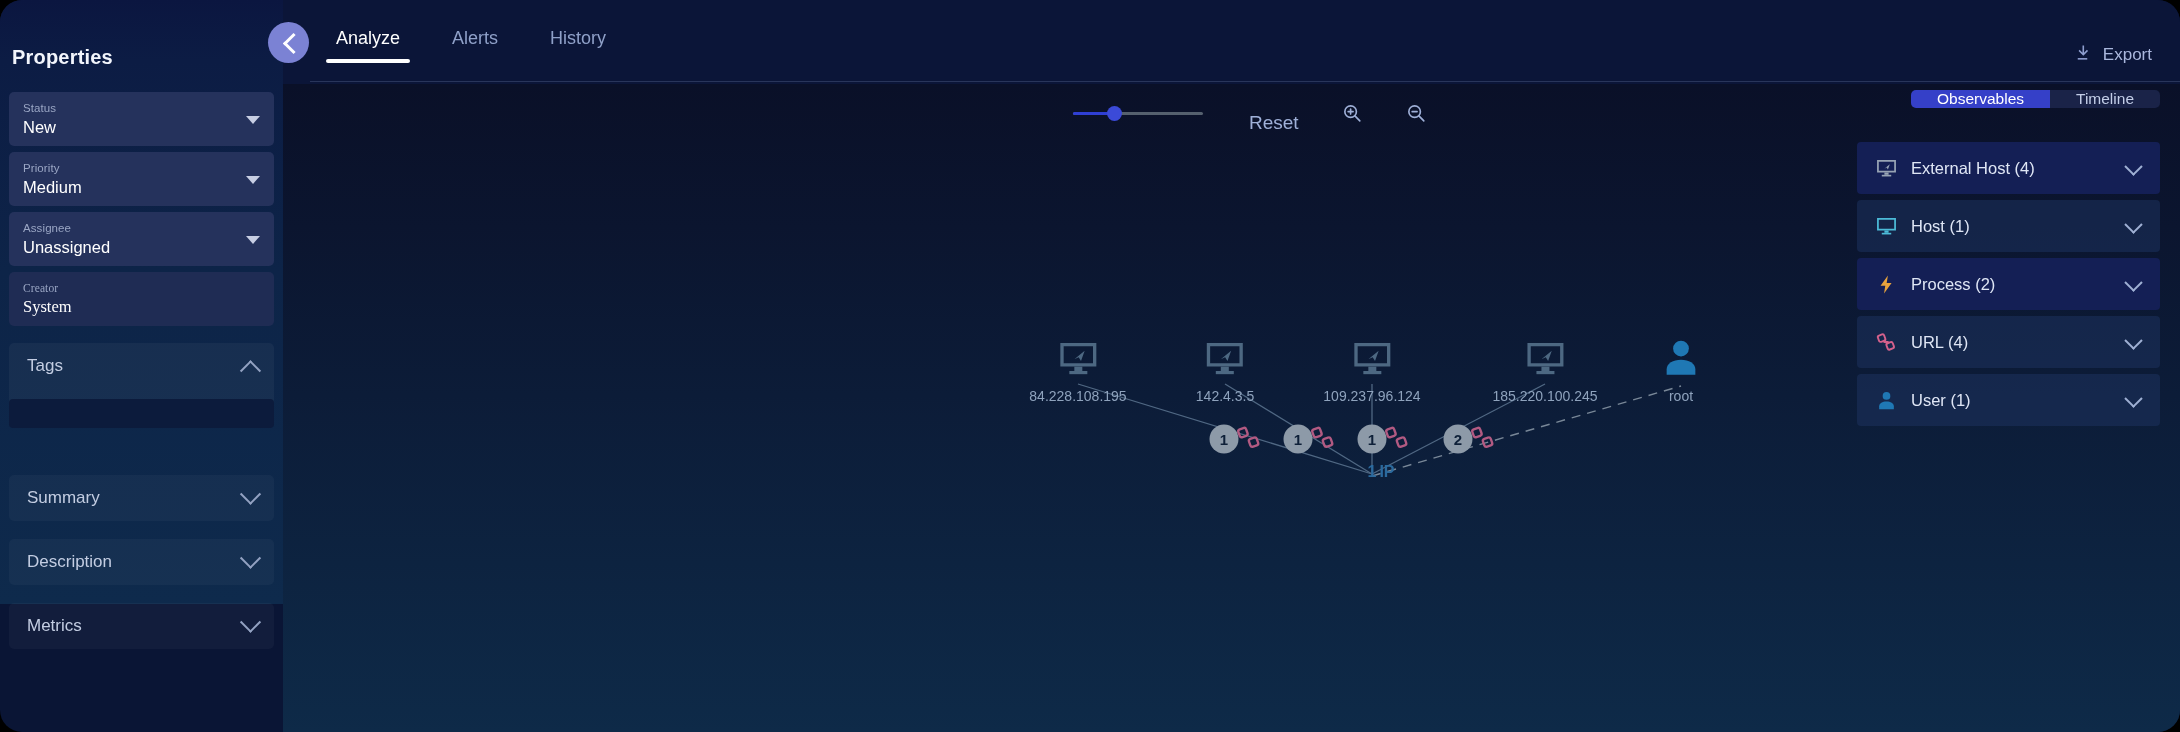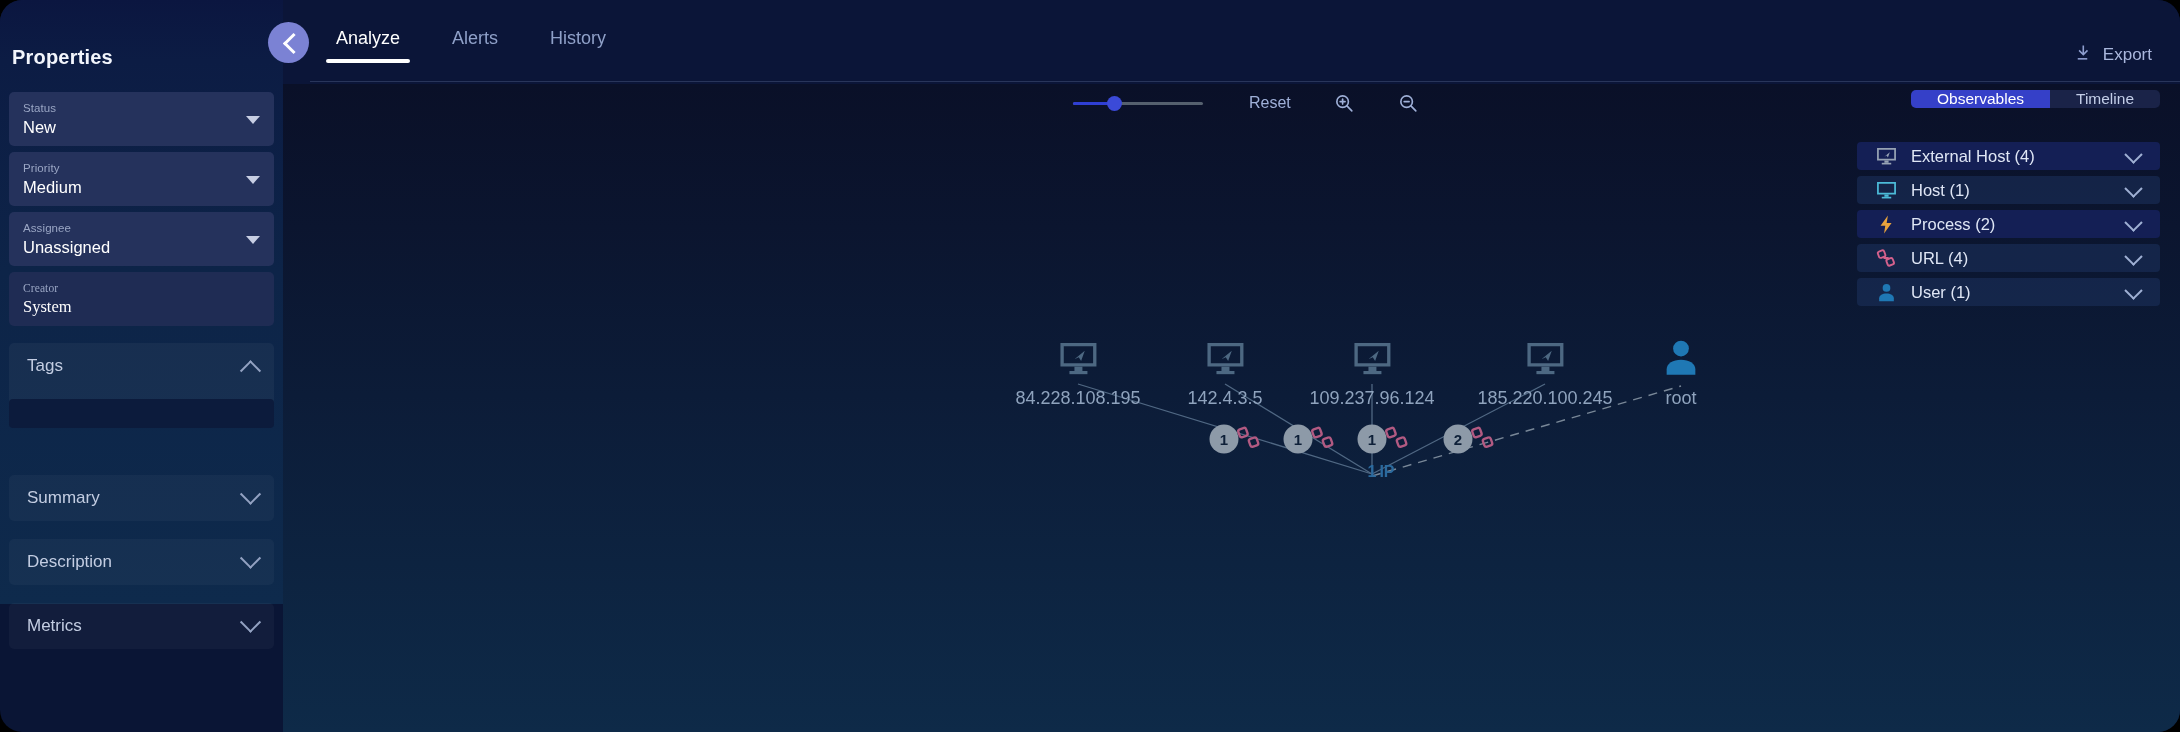--- a/index.html
+++ b/index.html
@@ -271,23 +271,24 @@
     left: 34px;
     top: 3px;
     width: 15px;
     height: 15px;
     border-radius: 50%;
     background: #3b4ad8;
     cursor: pointer;
   }
   .reset-btn {
     margin-left: 46px;
-    font-size: 16px;
+    font-size: 19px;
     color: #9fb0d8;
     cursor: pointer;
+    margin-top: 20px;
   }
   .mag-btn {
     margin-left: 42px;
     cursor: pointer;
     display: flex;
     align-items: center;
   }
 
   
   .view-toggle {
@@ -317,21 +318,21 @@
     position: absolute;
     right: 20px;
     top: 58px;
     width: 303px;
     z-index: 6;
   }
   .obs-row {
     position: relative;
     display: flex;
     align-items: center;
-    height: 28px;
+    height: 52px;
     margin-bottom: 6px;
     border-radius: 4px;
     padding-left: 18px;
     background: rgba(30,52,98,0.50);
     cursor: pointer;
   }
   .obs-row.hi {
     background: #141f55;
   }
   .obs-icon {
@@ -361,21 +362,21 @@
 
   
   .graph { position: absolute; left: 0; top: 0; width: 1897px; height: 648px; }
 
   .node {
     position: absolute;
     text-align: center;
     transform: translateX(-50%);
   }
   .node-label {
-    font-size: 18px;
+    font-size: 14px;
     color: #8fa3bd;
     margin-top: 5px;
     white-space: nowrap;
   }
   .node-label.host {
     color: #8fa3bd;
   }
   .edge-badge {
     position: absolute;
     width: 29px;

